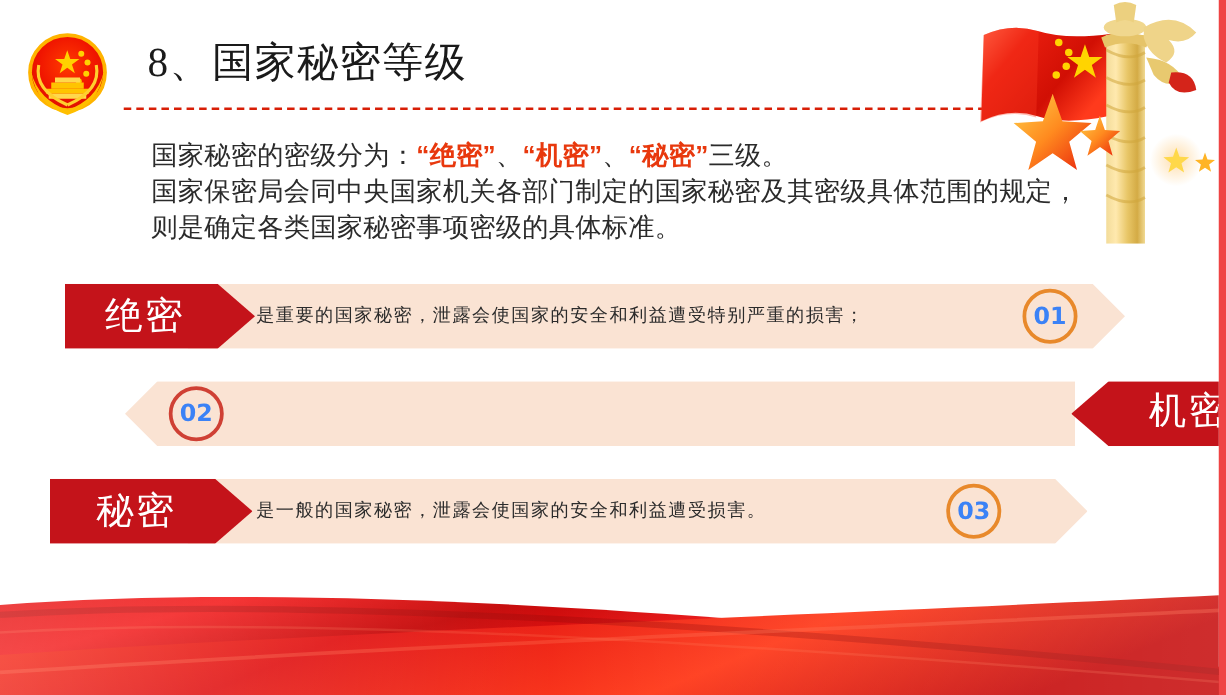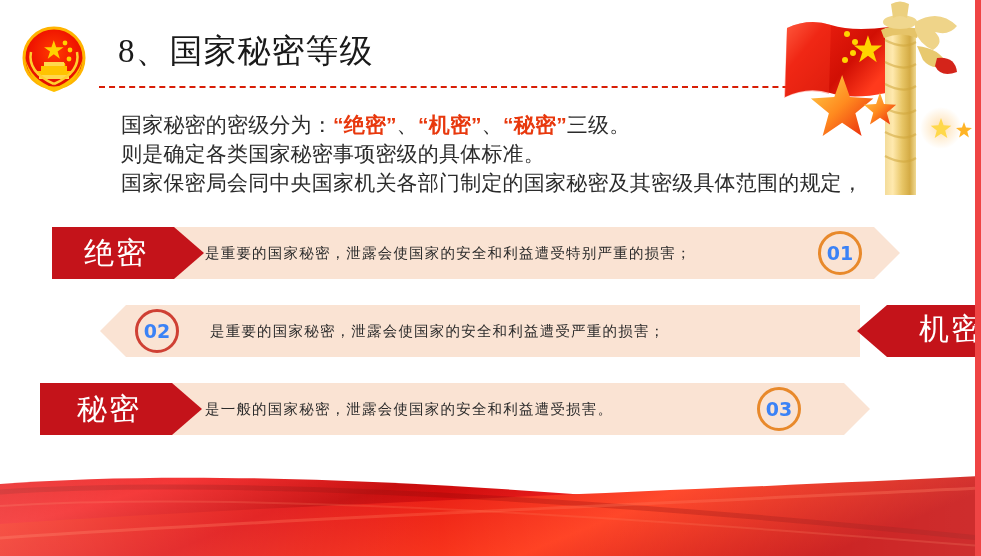--- a/index.html
+++ b/index.html
@@ -230,35 +230,34 @@
       <circle cx="176" cy="128" r="21" fill="url(#glowG)"></circle>
       <path d="M176 118 l2.6 7.3 7.7 0.4 -6.1 4.8 2.1 7.5 -6.3-4.3 -6.3 4.3 2.1-7.5 -6.1-4.8 7.7-0.4 z" fill="#ffd84a"></path>
       <path d="M199 122 l2 5.6 6 0.3 -4.7 3.7 1.6 5.8 -4.9-3.3 -4.9 3.3 1.6-5.8 -4.7-3.7 6-0.3 z" fill="#ffb426"></path>
     </svg>
   </div>
 
   <div id="intro">
     <div>
       <span>国家秘密的密级分为：</span><span class="hl">“绝密”</span><span>、</span><span class="hl">“机密”</span><span>、</span><span class="hl">“秘密”</span><span>三级。</span>
     </div>
+    <div>国家保密局会同中央国家机关各部门制定的国家秘密及其密级具体范围的规定，</div>
     <div>则是确定各类国家秘密事项密级的具体标准。</div>
-    <div>国家保密局会同中央国家机关各部门制定的国家秘密及其密级具体范围的规定，</div>
   </div>
 
   <div class="row" style="left:0; top:227px; width:886px;">
     <div class="pale point-right" style="left:150px; width:750px;"></div>
     <div class="tag point-right" style="left:52px; width:152px;">绝密</div>
     <div class="desc" style="left:205px;">是重要的国家秘密，泄露会使国家的安全和利益遭受特别严重的损害；</div>
     <div class="badge" style="left:818px;">01</div>
   </div>
 
   <div class="row" style="left:0; top:305px; width:981px;">
     <div class="pale point-left" style="left:100px; width:760px;"></div>
     <div class="tag point-left" style="left:857px; width:140px; text-align:right; padding-right:14px;font-family:Liberation Mono, monospace;">机密</div>
-    <div class="desc" style="left:210px;">是重要的国家秘密，泄露会使国家的安全和利益遭受严重的损害；</div>
     <div class="badge red" style="left:135px;">02</div>
   </div>
 
   <div class="row" style="left:0; top:383px; width:981px;">
     <div class="pale point-right" style="left:150px; width:720px;"></div>
     <div class="tag point-right" style="left:40px; width:162px;">秘密</div>
     <div class="desc" style="left:205px;">是一般的国家秘密，泄露会使国家的安全和利益遭受损害。</div>
     <div class="badge" style="left:757px;">03</div>
   </div>
 

